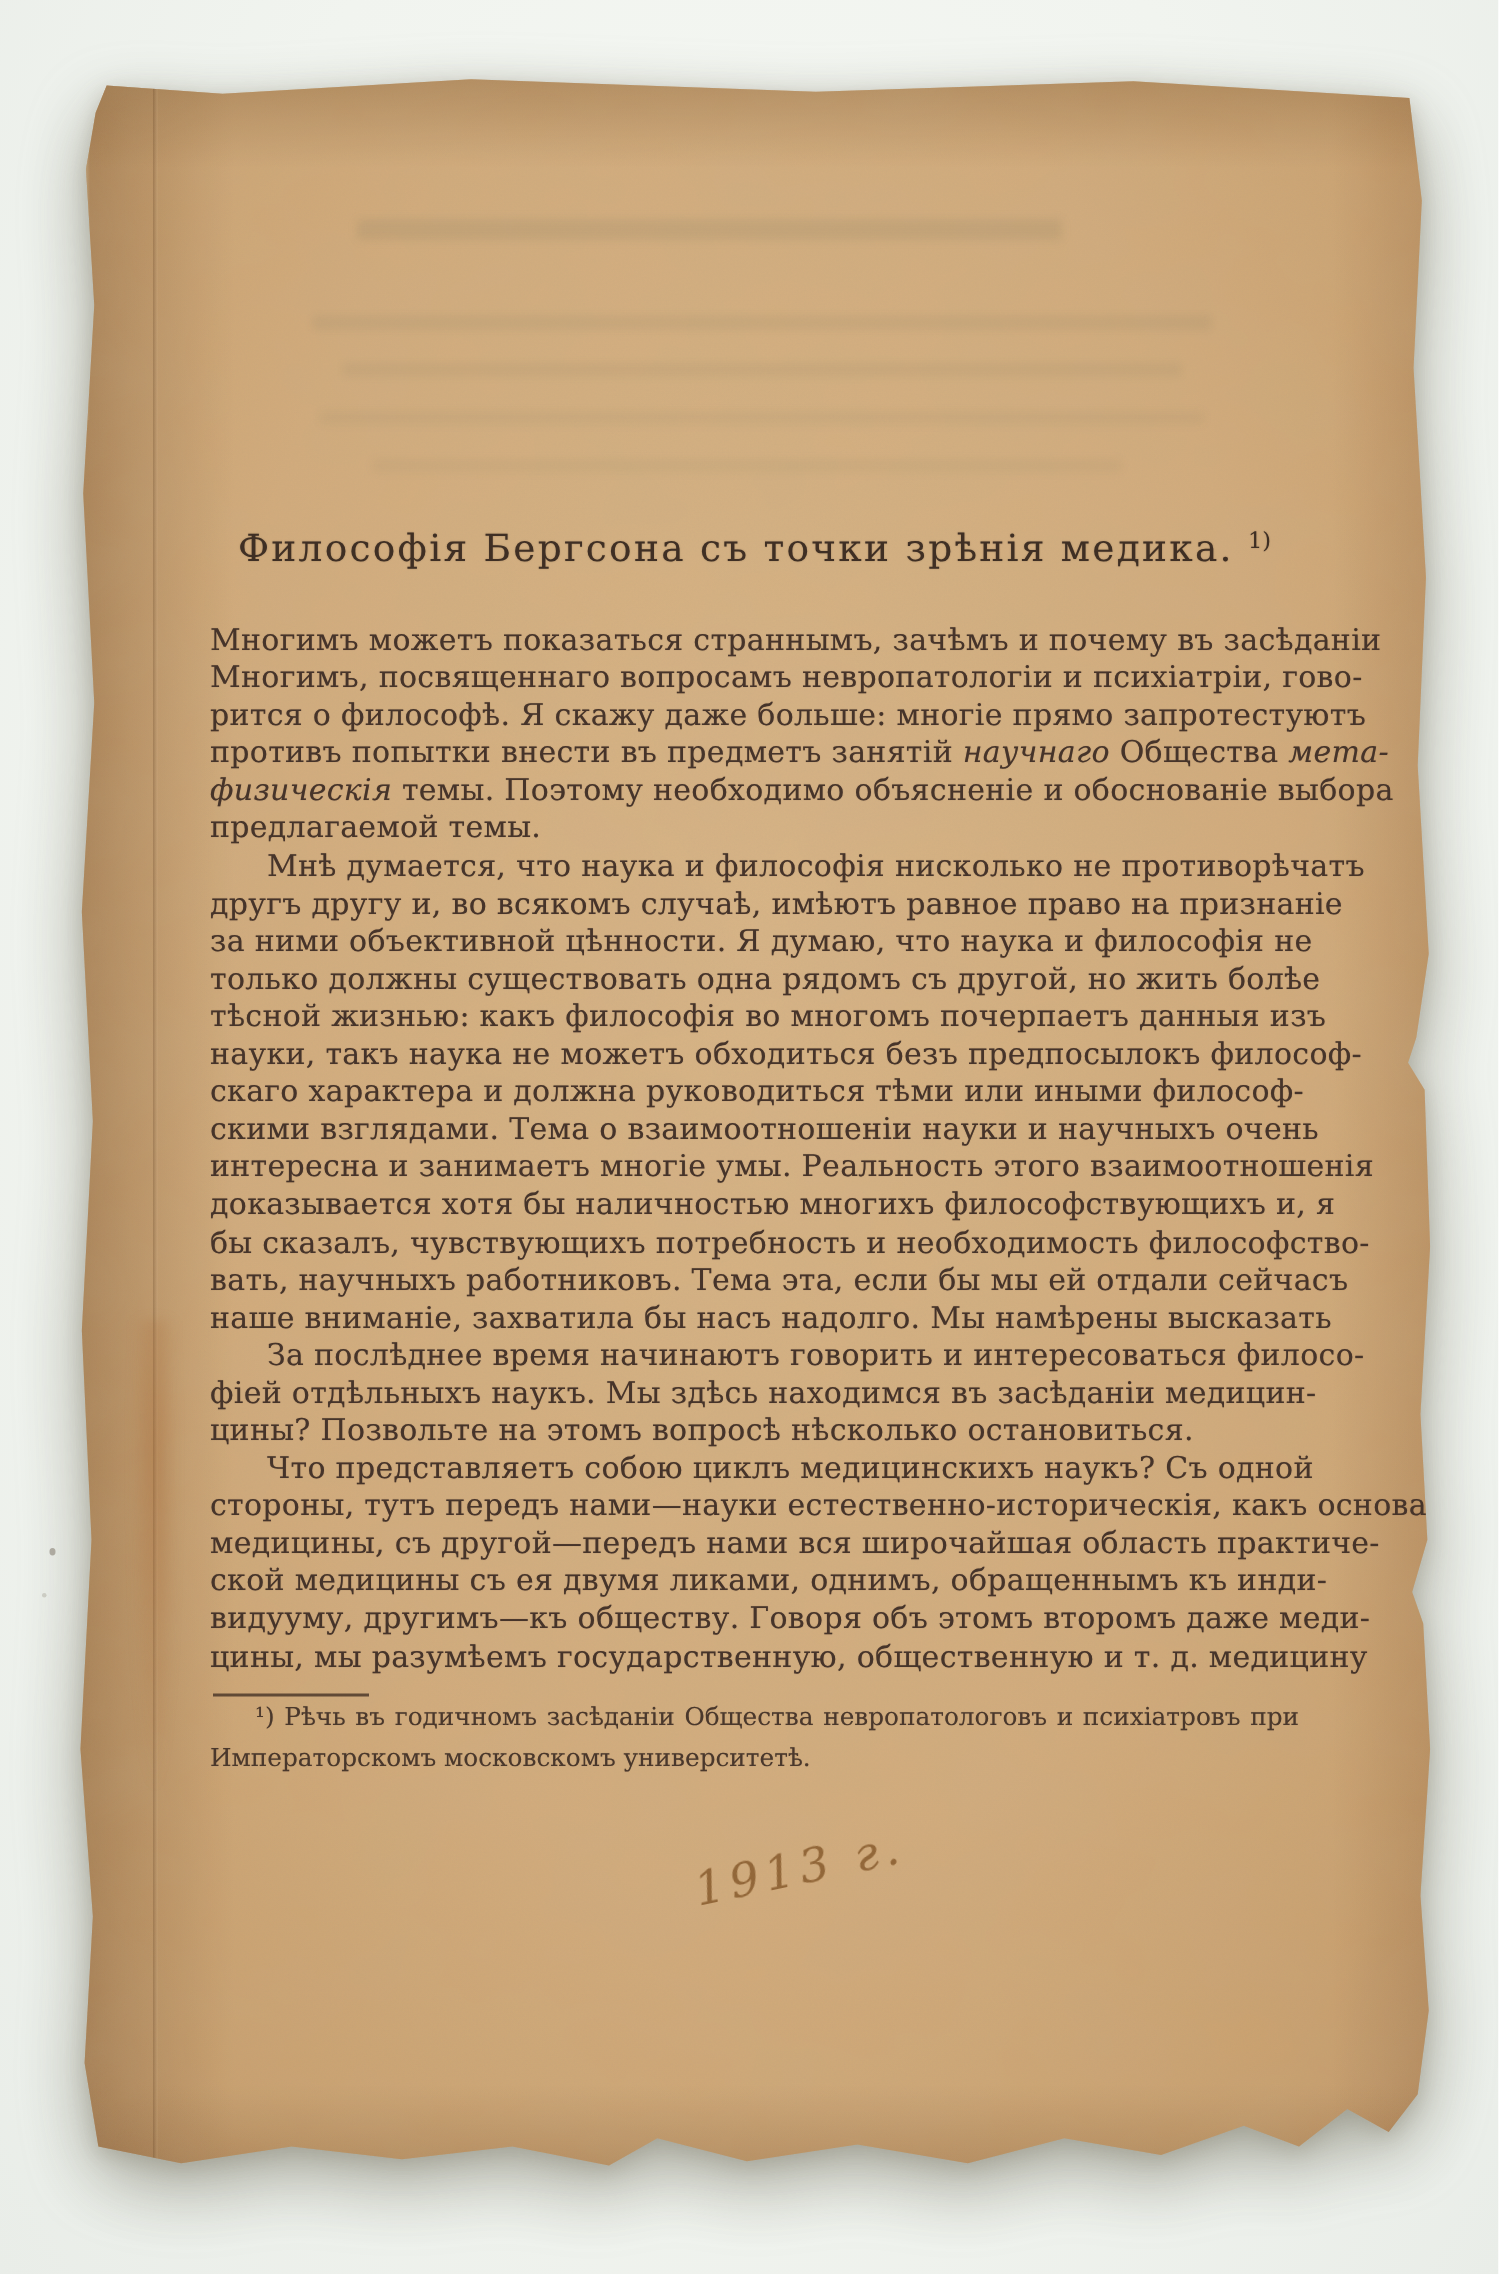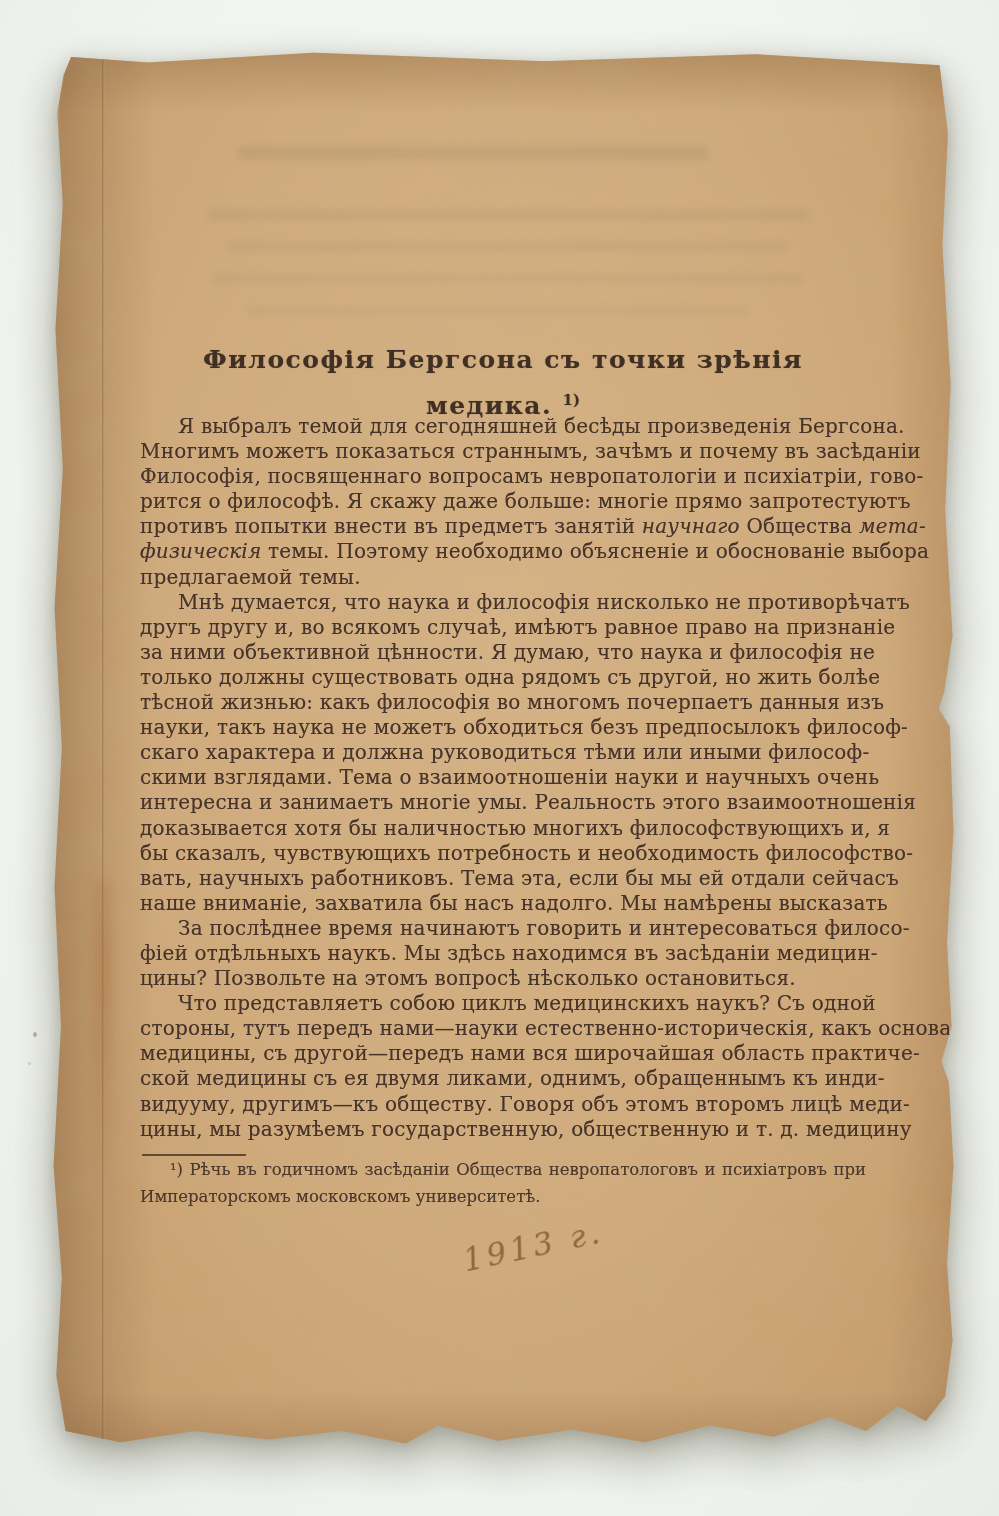--- a/index.html
+++ b/index.html
@@ -43,21 +43,21 @@
     opacity:.85;
   }
   .stain{
     position:absolute;left:50px;top:830px;width:30px;height:320px;
     background:radial-gradient(ellipse at 50% 30%, rgba(160,92,40,.30), rgba(160,92,40,0) 70%);
     filter:blur(4px);
   }
   .ghost{position:absolute;background:rgba(120,112,84,.14);filter:blur(3px);border-radius:3px;}
   .content{position:absolute;left:102px;top:290px;width:726px;color:#46342a;}
   h1.title{
-    margin:0 0 34px 0;height:40px;font-size:25px;line-height:40px;font-weight:bold;
+    margin:0 0 34px 0;height:40px;font-size:25px;line-height:40px;font-weight:normal;
     text-align:center;letter-spacing:1.5px;color:#3f2f24;
     text-shadow:0 0 1px rgba(63,47,36,.4);
   }
   h1.title sup{font-size:15px;letter-spacing:0;}
   .body-lines{font-size:20px;letter-spacing:.2px;text-shadow:0 0 .6px rgba(70,52,42,.45);}
   .line{
     height:25.1px;line-height:25.1px;white-space:nowrap;
     text-align:justify;text-align-last:justify;text-justify:inter-word;
   }
   .line.last{text-align-last:left;}
@@ -106,23 +106,22 @@
       <div class="ghost" style="left:200px;top:96px;width:470px;height:14px;"></div>
       <div class="ghost" style="left:170px;top:160px;width:600px;height:10px;opacity:.8;"></div>
       <div class="ghost" style="left:190px;top:192px;width:560px;height:9px;opacity:.7;"></div>
       <div class="ghost" style="left:175px;top:224px;width:590px;height:9px;opacity:.6;"></div>
       <div class="ghost" style="left:210px;top:256px;width:500px;height:9px;opacity:.55;"></div>
 
       <div class="content">
         <h1 class="title"><span>Философія Бергсона съ точки зрѣнія медика.</span> <sup>1)</sup></h1>
 
         <div class="body-lines" id="body-lines">
-            <div class="line indent"><span>Я выбралъ темой для сегодняшней бесѣды произведенія Бергсона.</span></div>
             <div class="line"><span>Многимъ можетъ показаться страннымъ, зачѣмъ и почему въ засѣданіи</span></div>
-            <div class="line"><span>Философія, посвященнаго вопросамъ невропатологіи и психіатріи, гово-</span></div>
+            <div class="line"><span>Многимъ, посвященнаго вопросамъ невропатологіи и психіатріи, гово-</span></div>
             <div class="line"><span>рится о философѣ. Я скажу даже больше: многіе прямо запротестуютъ</span></div>
             <div class="line"><span>противъ попытки внести въ предметъ занятій </span><i>научнаго</i><span> Общества </span><i>мета-</i></div>
             <div class="line"><i>физическія</i><span> темы. Поэтому необходимо объясненіе и обоснованіе выбора</span></div>
             <div class="line last"><span>предлагаемой темы.</span></div>
             <div class="line indent"><span>Мнѣ думается, что наука и философія нисколько не противорѣчатъ</span></div>
             <div class="line"><span>другъ другу и, во всякомъ случаѣ, имѣютъ равное право на признаніе</span></div>
             <div class="line"><span>за ними объективной цѣнности. Я думаю, что наука и философія не</span></div>
             <div class="line"><span>только должны существовать одна рядомъ съ другой, но жить болѣе</span></div>
             <div class="line"><span>тѣсной жизнью: какъ философія во многомъ почерпаетъ данныя изъ</span></div>
             <div class="line"><span>науки, такъ наука не можетъ обходиться безъ предпосылокъ философ-</span></div>
@@ -133,21 +132,21 @@
             <div class="line"><span>бы сказалъ, чувствующихъ потребность и необходимость философство-</span></div>
             <div class="line"><span>вать, научныхъ работниковъ. Тема эта, если бы мы ей отдали сейчасъ</span></div>
             <div class="line"><span>наше вниманіе, захватила бы насъ надолго. Мы намѣрены высказать</span></div>
             <div class="line indent"><span>За послѣднее время начинаютъ говорить и интересоваться филосо-</span></div>
             <div class="line"><span>фіей отдѣльныхъ наукъ. Мы здѣсь находимся въ засѣданіи медицин-</span></div>
             <div class="line last"><span>цины? Позвольте на этомъ вопросѣ нѣсколько остановиться.</span></div>
             <div class="line indent"><span>Что представляетъ собою циклъ медицинскихъ наукъ? Съ одной</span></div>
             <div class="line"><span>стороны, тутъ передъ нами—науки естественно-историческія, какъ основа</span></div>
             <div class="line"><span>медицины, съ другой—передъ нами вся широчайшая область практиче-</span></div>
             <div class="line"><span>ской медицины съ ея двумя ликами, однимъ, обращеннымъ къ инди-</span></div>
-            <div class="line"><span>видууму, другимъ—къ обществу. Говоря объ этомъ второмъ лицѣ меди-</span></div>
+            <div class="line"><span>видууму, другимъ—къ обществу. Говоря объ этомъ второмъ даже меди-</span></div>
             <div class="line last"><span>цины, мы разумѣемъ государственную, общественную и т. д. медицину</span></div>
           </div>
 
         <div class="fn-sep"></div>
         <div class="footnote" id="footnote-lines">
             <div class="fn-line indent justify">¹) Рѣчь въ годичномъ засѣданіи Общества невропатологовъ и психіатровъ при</div>
             <div class="fn-line">Императорскомъ московскомъ университетѣ.</div>
           </div>
 
         <div class="handwriting">1913 г.</div>

